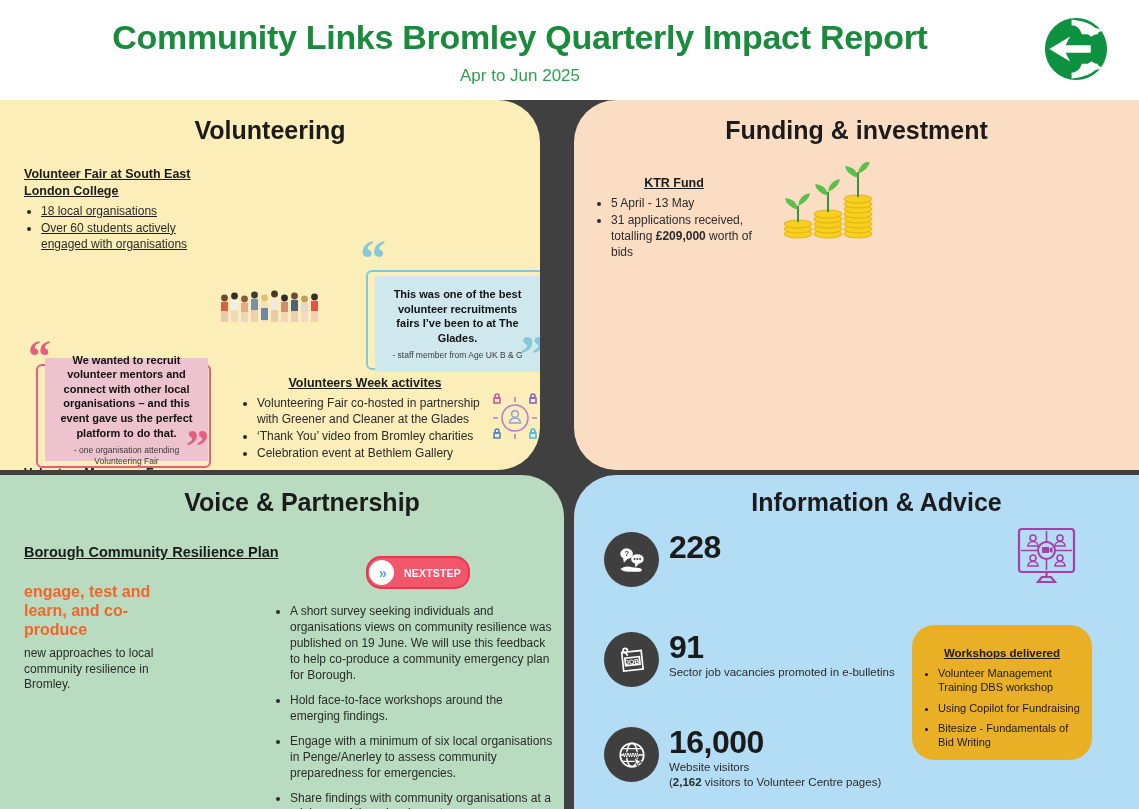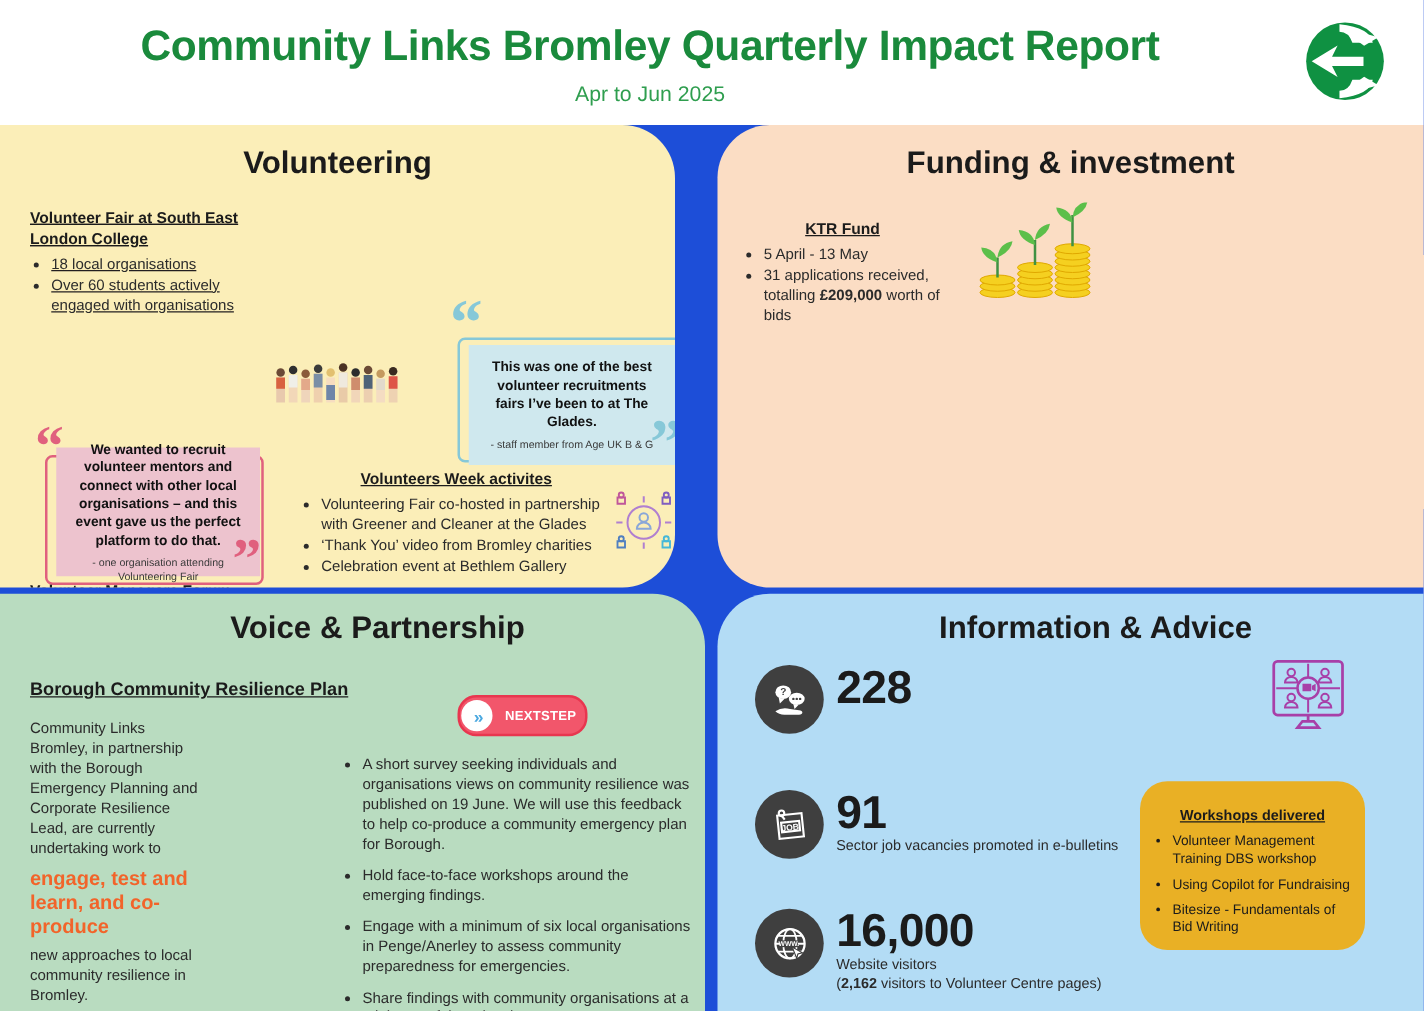--- a/index.html
+++ b/index.html
@@ -3,21 +3,21 @@
 <meta charset="utf-8">
 <style>
   html,body{margin:0;padding:0;}
   body{
     width:1139px;height:809px;
     background:#ffffff;
     font-family:"Liberation Sans", sans-serif;
     color:#231f20;
     overflow:hidden;
   }
-  .page{position:relative;width:1139px;height:809px;background:#1d4ed8;}
+  .page{position:relative;width:1139px;height:809px;background:#404040;}
 
   
   .header{position:absolute;left:0;top:0;width:1139px;height:100px;background:#fff;}
   .header-title{
     position:absolute;left:0;top:18px;width:1040px;text-align:center;
     font-size:34px;font-weight:bold;color:#1a8a3c;letter-spacing:-0.3px;
     font-family:"Liberation Sans", sans-serif;
   }
   .header-sub{
     position:absolute;left:0;top:66px;width:1040px;text-align:center;
@@ -81,21 +81,21 @@
   .ns-label{color:#fff;font-weight:bold;font-size:10.5px;margin-left:10px;letter-spacing:0.2px;}
 
   
   .hl{font-size:16px;font-weight:bold;color:#f2642a;line-height:1.2;margin:7px 0 6px 0;}
 
   
   .istat{position:absolute;display:flex;align-items:flex-start;}
   .istat .circ{width:55px;height:55px;border-radius:50%;background:#3f3f3f;flex:0 0 55px;
      display:flex;align-items:center;justify-content:center;}
   .istat .txt{margin-left:10px;}
-  .istat .num{font-size:37px;font-weight:bold;line-height:0.95;color:#1b1b1b;letter-spacing:-0.5px;}
+  .istat .num{font-size:32px;font-weight:bold;line-height:0.95;color:#1b1b1b;letter-spacing:-0.5px;}
   .istat .desc{font-size:11.5px;line-height:1.28;color:#2b2b2b;margin-top:3px;}
 
   
   .ws{position:absolute;left:912px;top:625px;width:180px;height:135px;background:#e9b025;border-radius:22px;padding:22px 8px;box-sizing:border-box;}
   .ws-title{text-align:center;font-size:11.5px;font-weight:bold;text-decoration:underline;color:#1b1b1b;}
   .ws ul{margin:8px 0 0 0;padding-left:18px;}
   .ws li{font-size:11px;line-height:1.25;margin-bottom:7px;color:#1b1b1b;}
 
   b{font-weight:bold;}
 </style>
@@ -263,21 +263,20 @@
     </svg>
 
   </div>
 
   <div class="quad q-voice">
     <div class="quad-title">Voice &amp; Partnership</div>
 
     <h4 class="sub abs" style="left:24px;top:68px;width:400px;font-size:14.5px;">Borough Community Resilience Plan</h4>
 
     <div class="abs" style="left:24px;top:100px;width:140px;">
-      <p class="para">Community Links Bromley, in partnership with the Borough Emergency Planning and Corporate Resilience Lead, are currently undertaking work to</p>
       <div class="hl">engage, test and learn, and co-produce</div>
       <p class="para">new approaches to local community resilience in Bromley.</p>
     </div>
 
     <div class="abs" style="left:274px;top:125px;width:280px;">
       <ul class="bul" style="padding-left:16px;">
         <li style="margin-bottom:9px;">A short survey seeking individuals and organisations views on community resilience was published on 19 June. We will use this feedback to help co-produce a community emergency plan for Borough.</li>
         <li style="margin-bottom:9px;">Hold face-to-face workshops around the emerging findings.</li>
         <li style="margin-bottom:9px;">Engage with a minimum of six local organisations in Penge/Anerley to assess community preparedness for emergencies.</li>
         <li>Share findings with community organisations at a minimum of three local events.</li>

